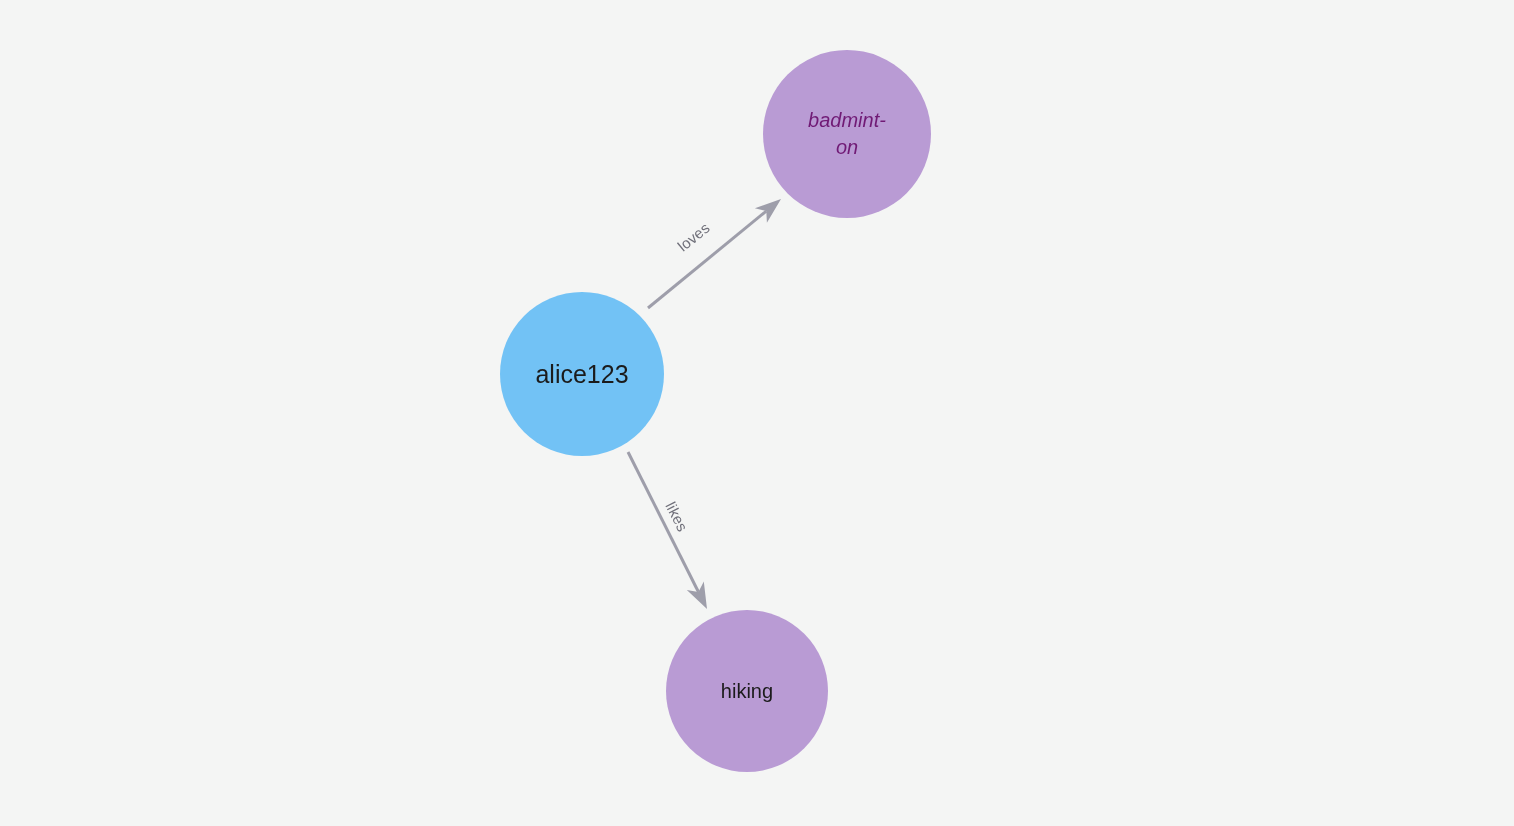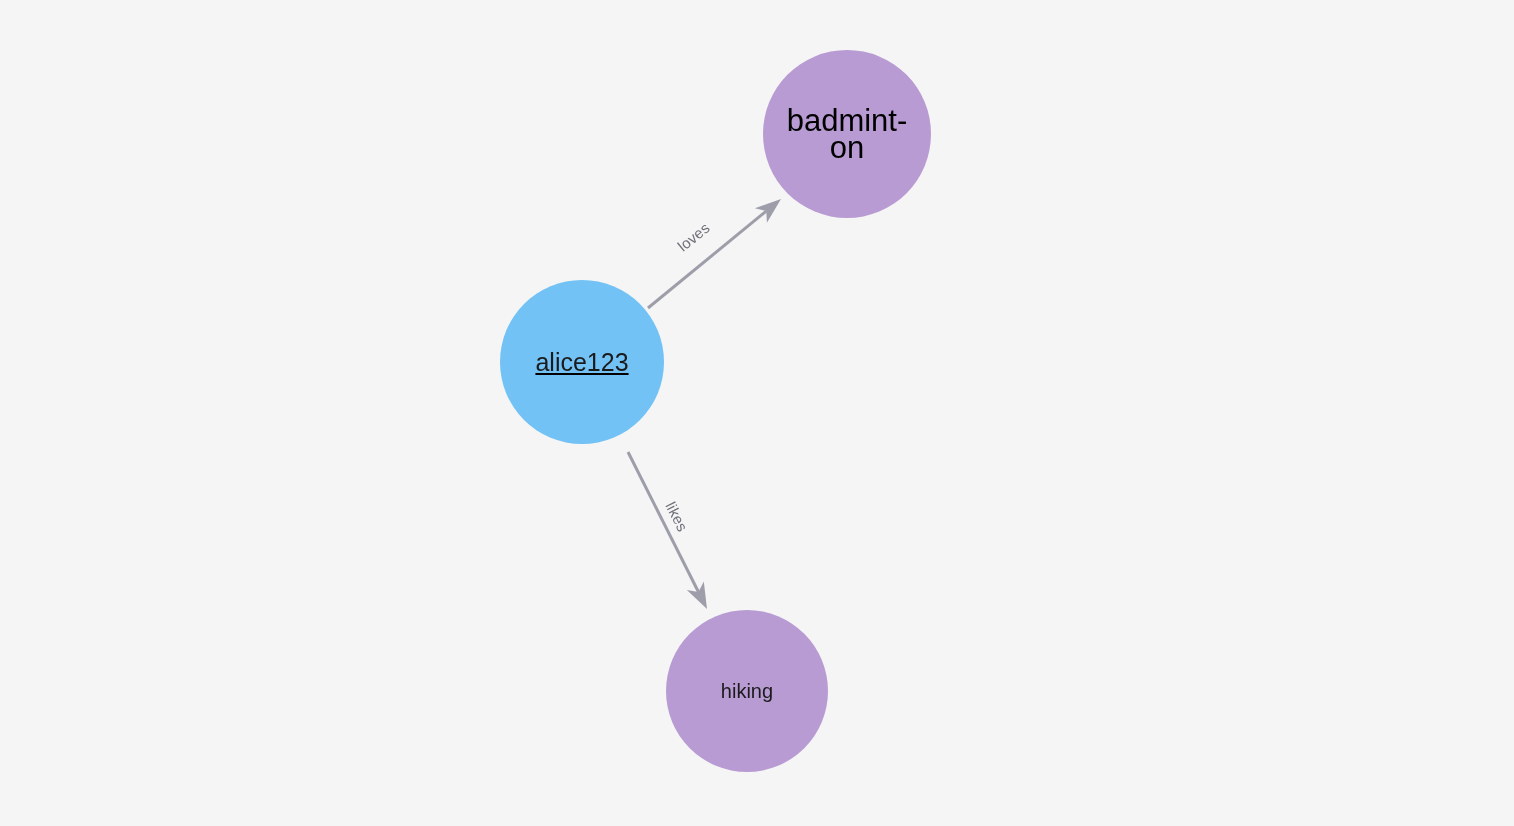--- a/index.html
+++ b/index.html
@@ -68,26 +68,26 @@
       <text class="edge-label" text-anchor="middle" x="697" y="241" fill="#6f6f79" font-size="15" transform="rotate(-39 697 241)">loves</text>
     </g>
 
     <g>
       <line class="edge-line" x1="628" y1="452" x2="698.4597273059596" y2="592.0275593295653" stroke="#9e9eaa" stroke-width="3"></line>
       <polygon class="edge-head" points="707.00,609.00 686.83,590.04 698.46,592.03 703.80,581.50" fill="#9e9eaa"></polygon>
       <text class="edge-label" text-anchor="middle" x="672" y="519" fill="#6f6f79" font-size="15" transform="rotate(63 672 519)">likes</text>
     </g>
   </svg>
 
-  <div class="node" style="left: 500px; top: 280px; width: 164px; height: 164px; background: rgb(114, 194, 245); text-decoration: underline;">
+  <div class="node" style="left: 500px; top: 292px; width: 164px; height: 164px; background: rgb(114, 194, 245);">
     <span class="node-label" style="color: rgb(27, 27, 27); font-size: 25px;">alice123</span>
   </div>
 
   <div class="node" style="left: 763px; top: 50px; width: 168px; height: 168px; background: rgb(185, 155, 212);">
-    <span class="node-label" style="color: #000000; font-size: 31px;">badmint-
+    <span class="node-label" style="color: #701a75; font-size: 20px; font-style: italic;">badmint-
 on</span>
   </div>
 
   <div class="node" style="left: 666px; top: 610px; width: 162px; height: 162px; background: rgb(185, 155, 212);">
     <span class="node-label" style="color: rgb(27, 27, 27); font-size: 20px;">hiking</span>
   </div>
 
 </div>
 
 </body></html>

